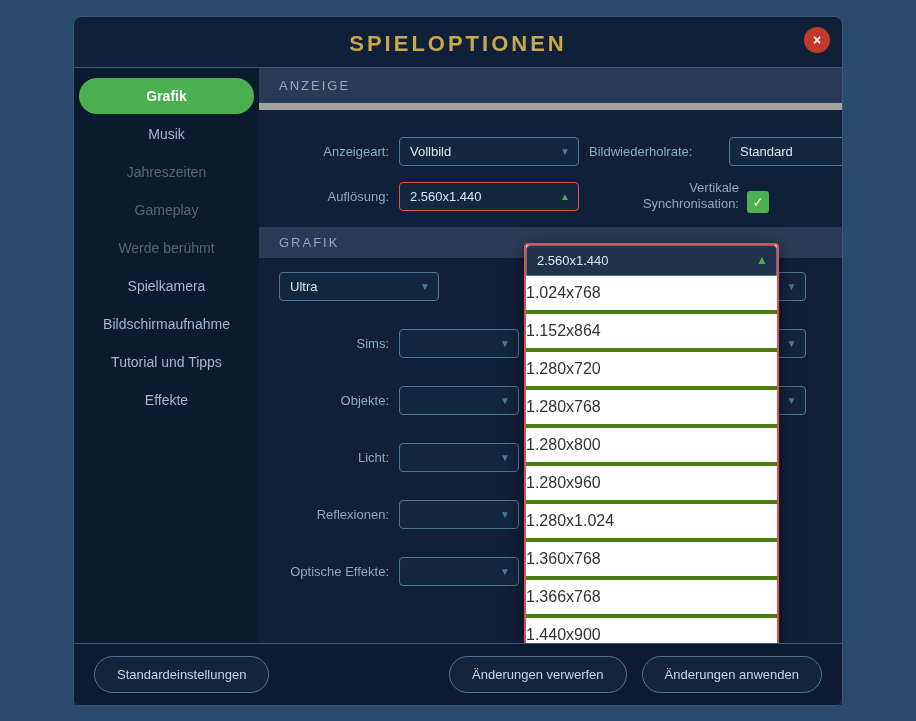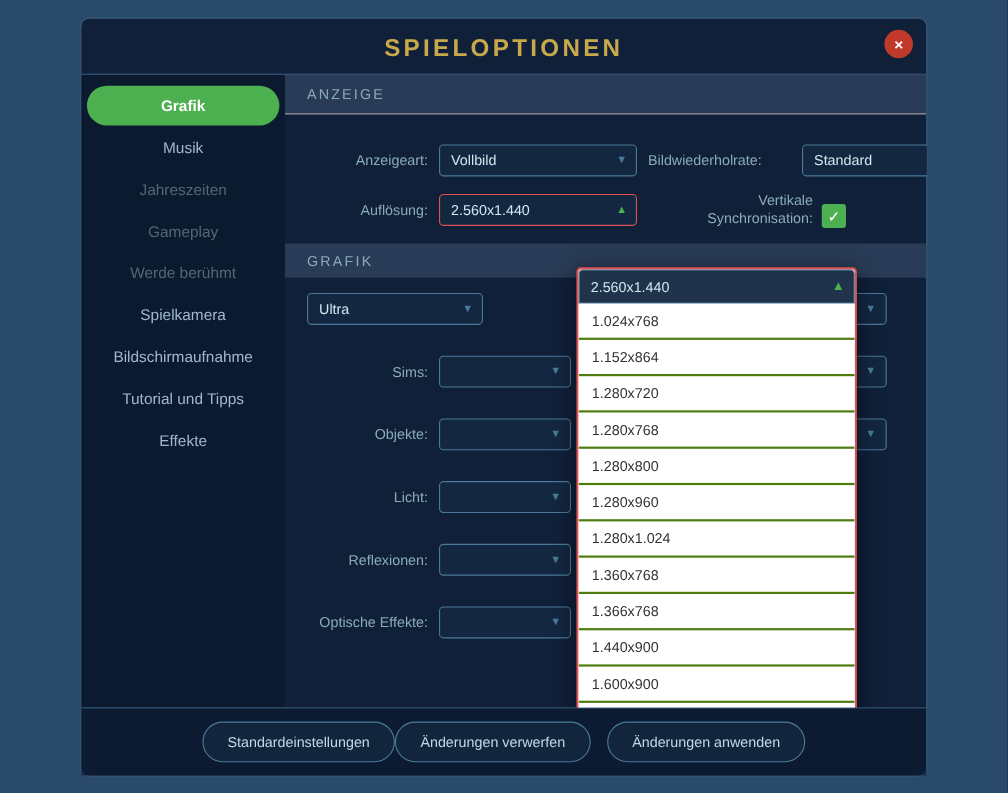--- a/index.html
+++ b/index.html
@@ -93,21 +93,21 @@
       overflow: hidden;
       position: relative;
     }
     .section-header {
       background: rgba(80, 100, 130, 0.4);
       padding: 10px 20px;
       color: #8aabb8;
       font-size: 13px;
       letter-spacing: 2px;
       text-transform: uppercase;
-      border-bottom: 1px solid #a3a3a3;
+      border-bottom: 7px solid #a3a3a3;
     }
     .settings-area {
       flex: 1;
       padding: 15px 20px;
       overflow-y: auto;
       position: relative;
       margin-top: 12px;
     }
     .settings-row {
       display: flex;
@@ -177,21 +177,21 @@
       align-items: start;
     }
     .col-left, .col-right {
       display: flex;
       flex-direction: column;
       gap: 14px;
     }
     .footer {
       display: flex;
       align-items: center;
-      justify-content: center;
+      justify-content: space-between;
       padding: 12px 20px;
       border-top: 1px solid #3a5a7a;
       background: rgba(10, 25, 45, 0.6);
     }
     .footer-btn {
       padding: 10px 22px;
       border-radius: 20px;
       border: 1px solid #4a7a9a;
       background: rgba(20, 40, 65, 0.8);
       color: #c0d8e8;
@@ -231,25 +231,25 @@
       right: 8px;
       color: #4caf50;
       font-size: 12px;
     }
     .dropdown-list {
       background: white;
       max-height: 460px;
       overflow-y: auto;
     }
     .dropdown-list-item {
-      padding: 8px 12px;
-      font-size: 13px;
+      padding: 8px 0;
+      font-size: 16px;
       color: #333;
       cursor: pointer;
-      border-bottom: 2px solid #4d7c0f;
+      border-bottom: 4px solid #4d7c0f;
     }
   </style>
 </head>
 <body>
 
 <div class="modal">
 
   <div class="modal-header">
     <span class="modal-title">Spieloptionen</span>
     <button class="close-btn">×</button>

